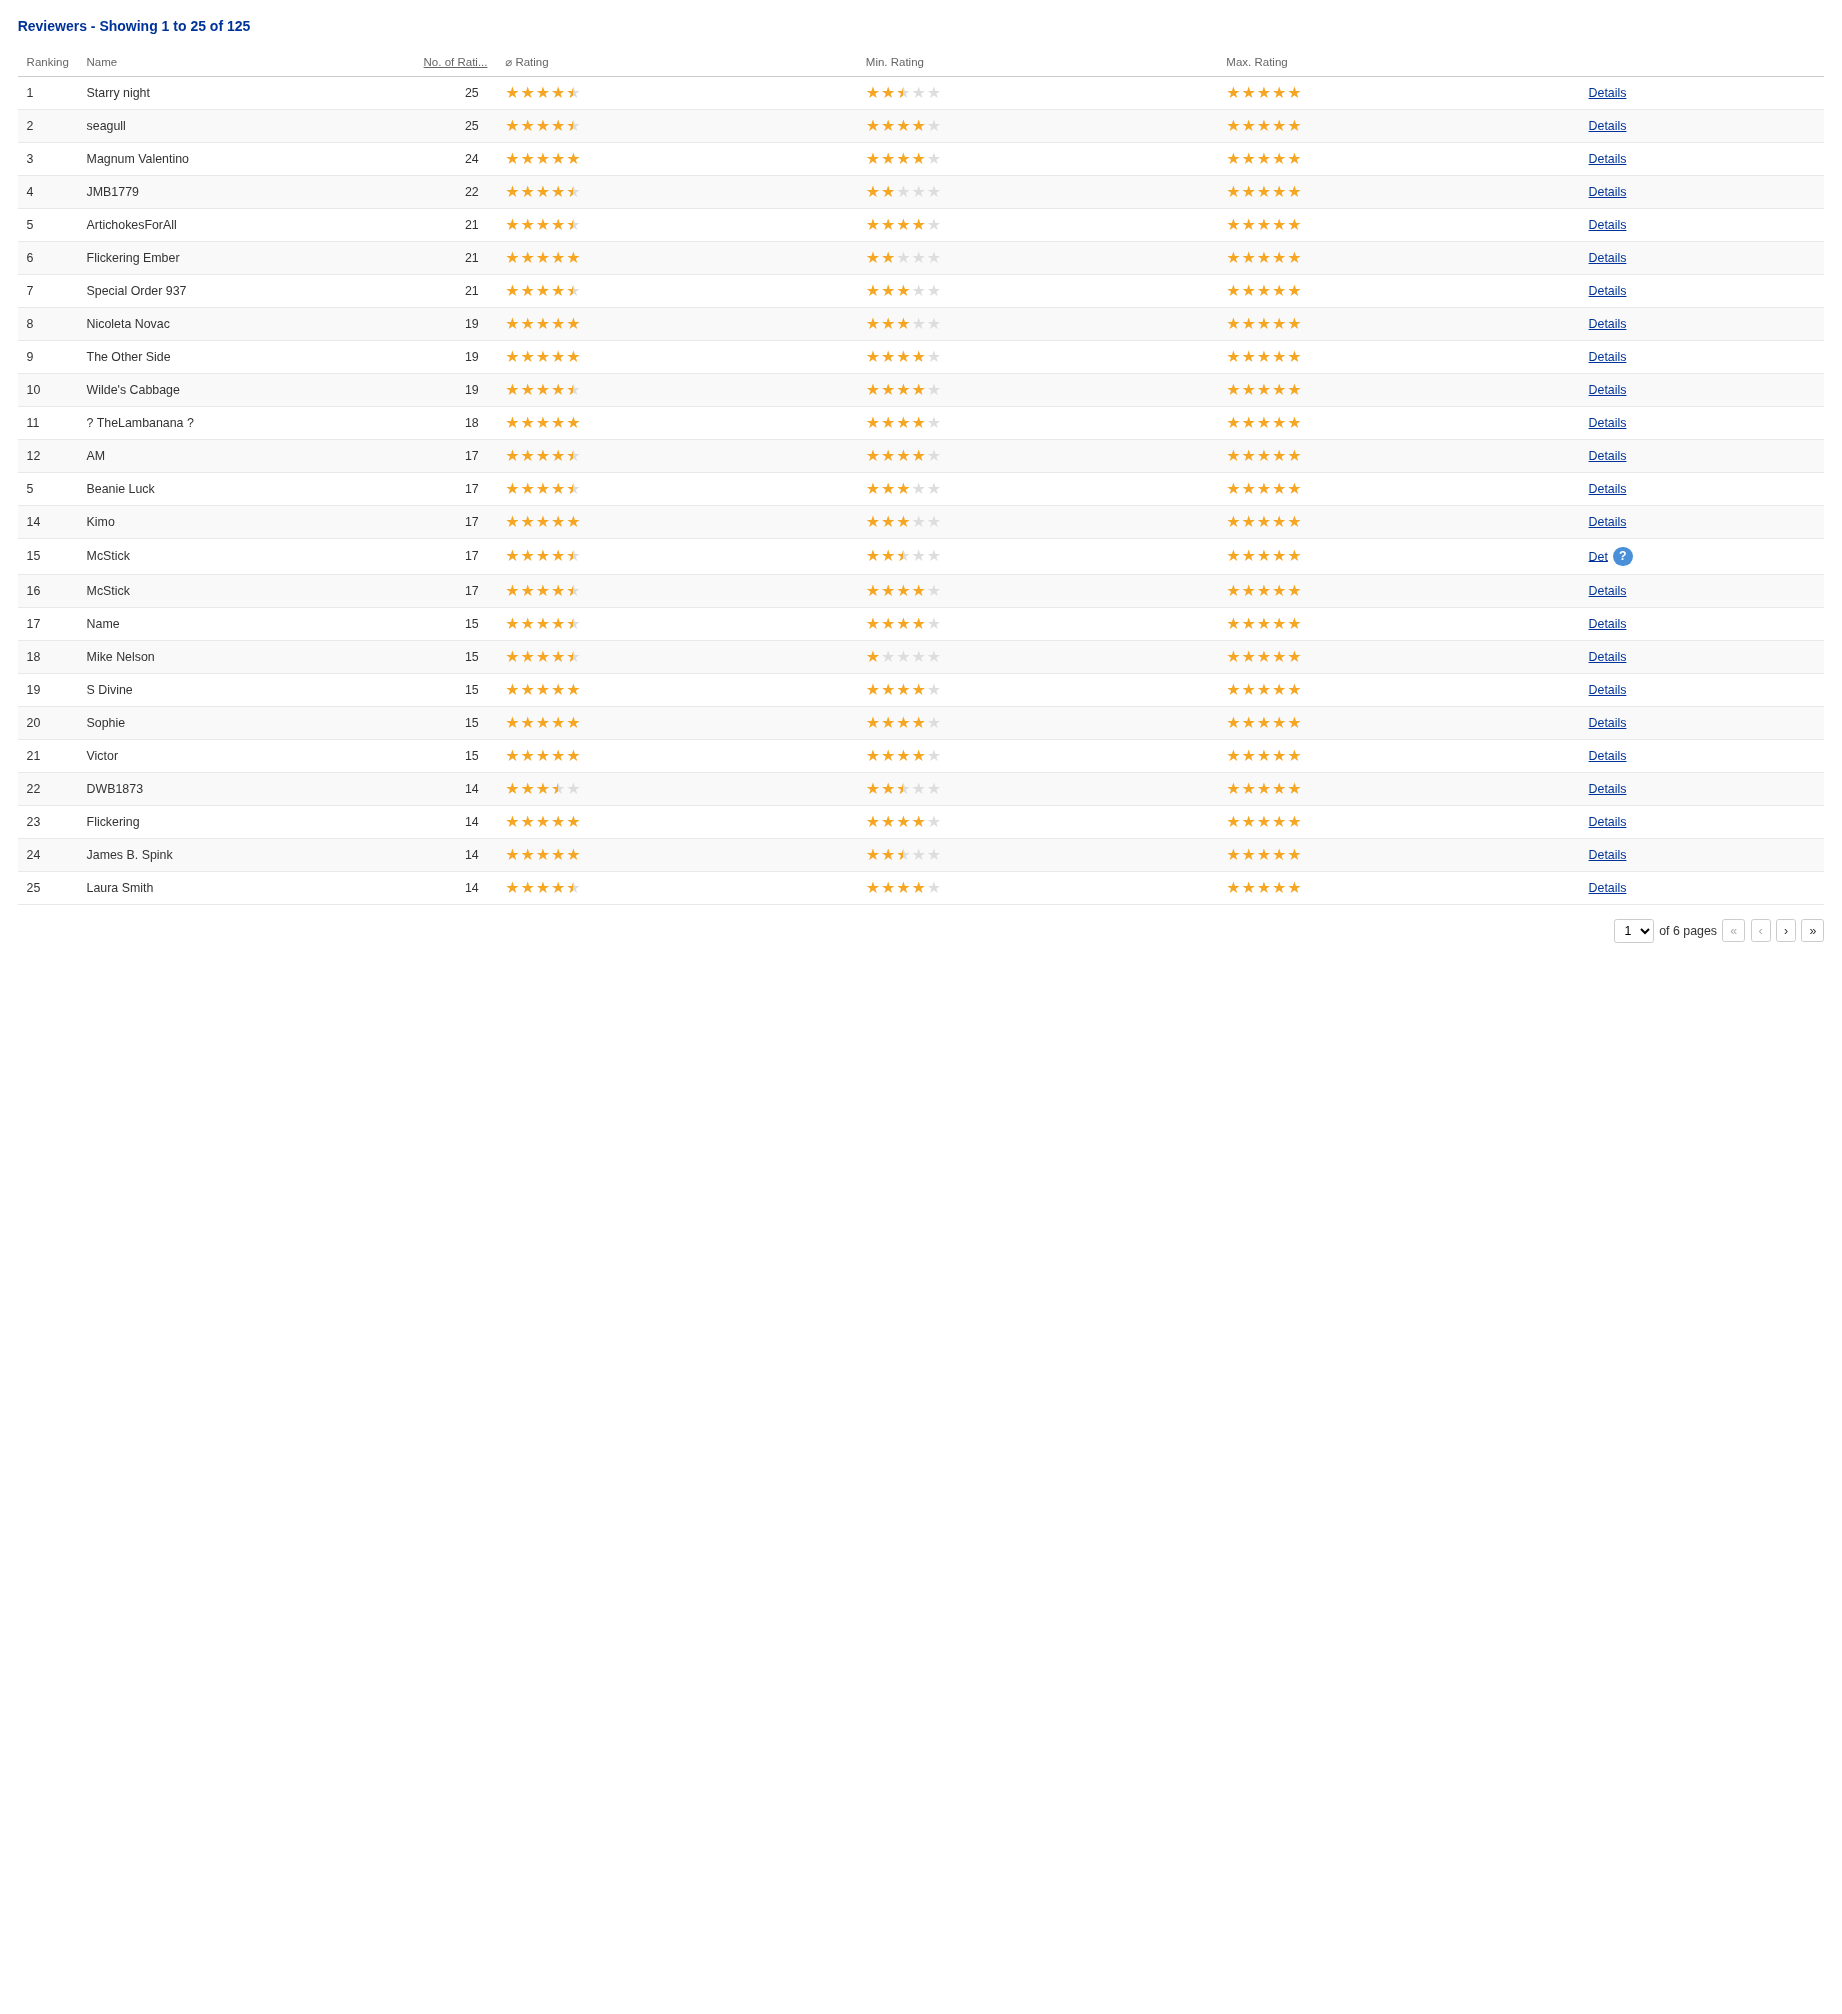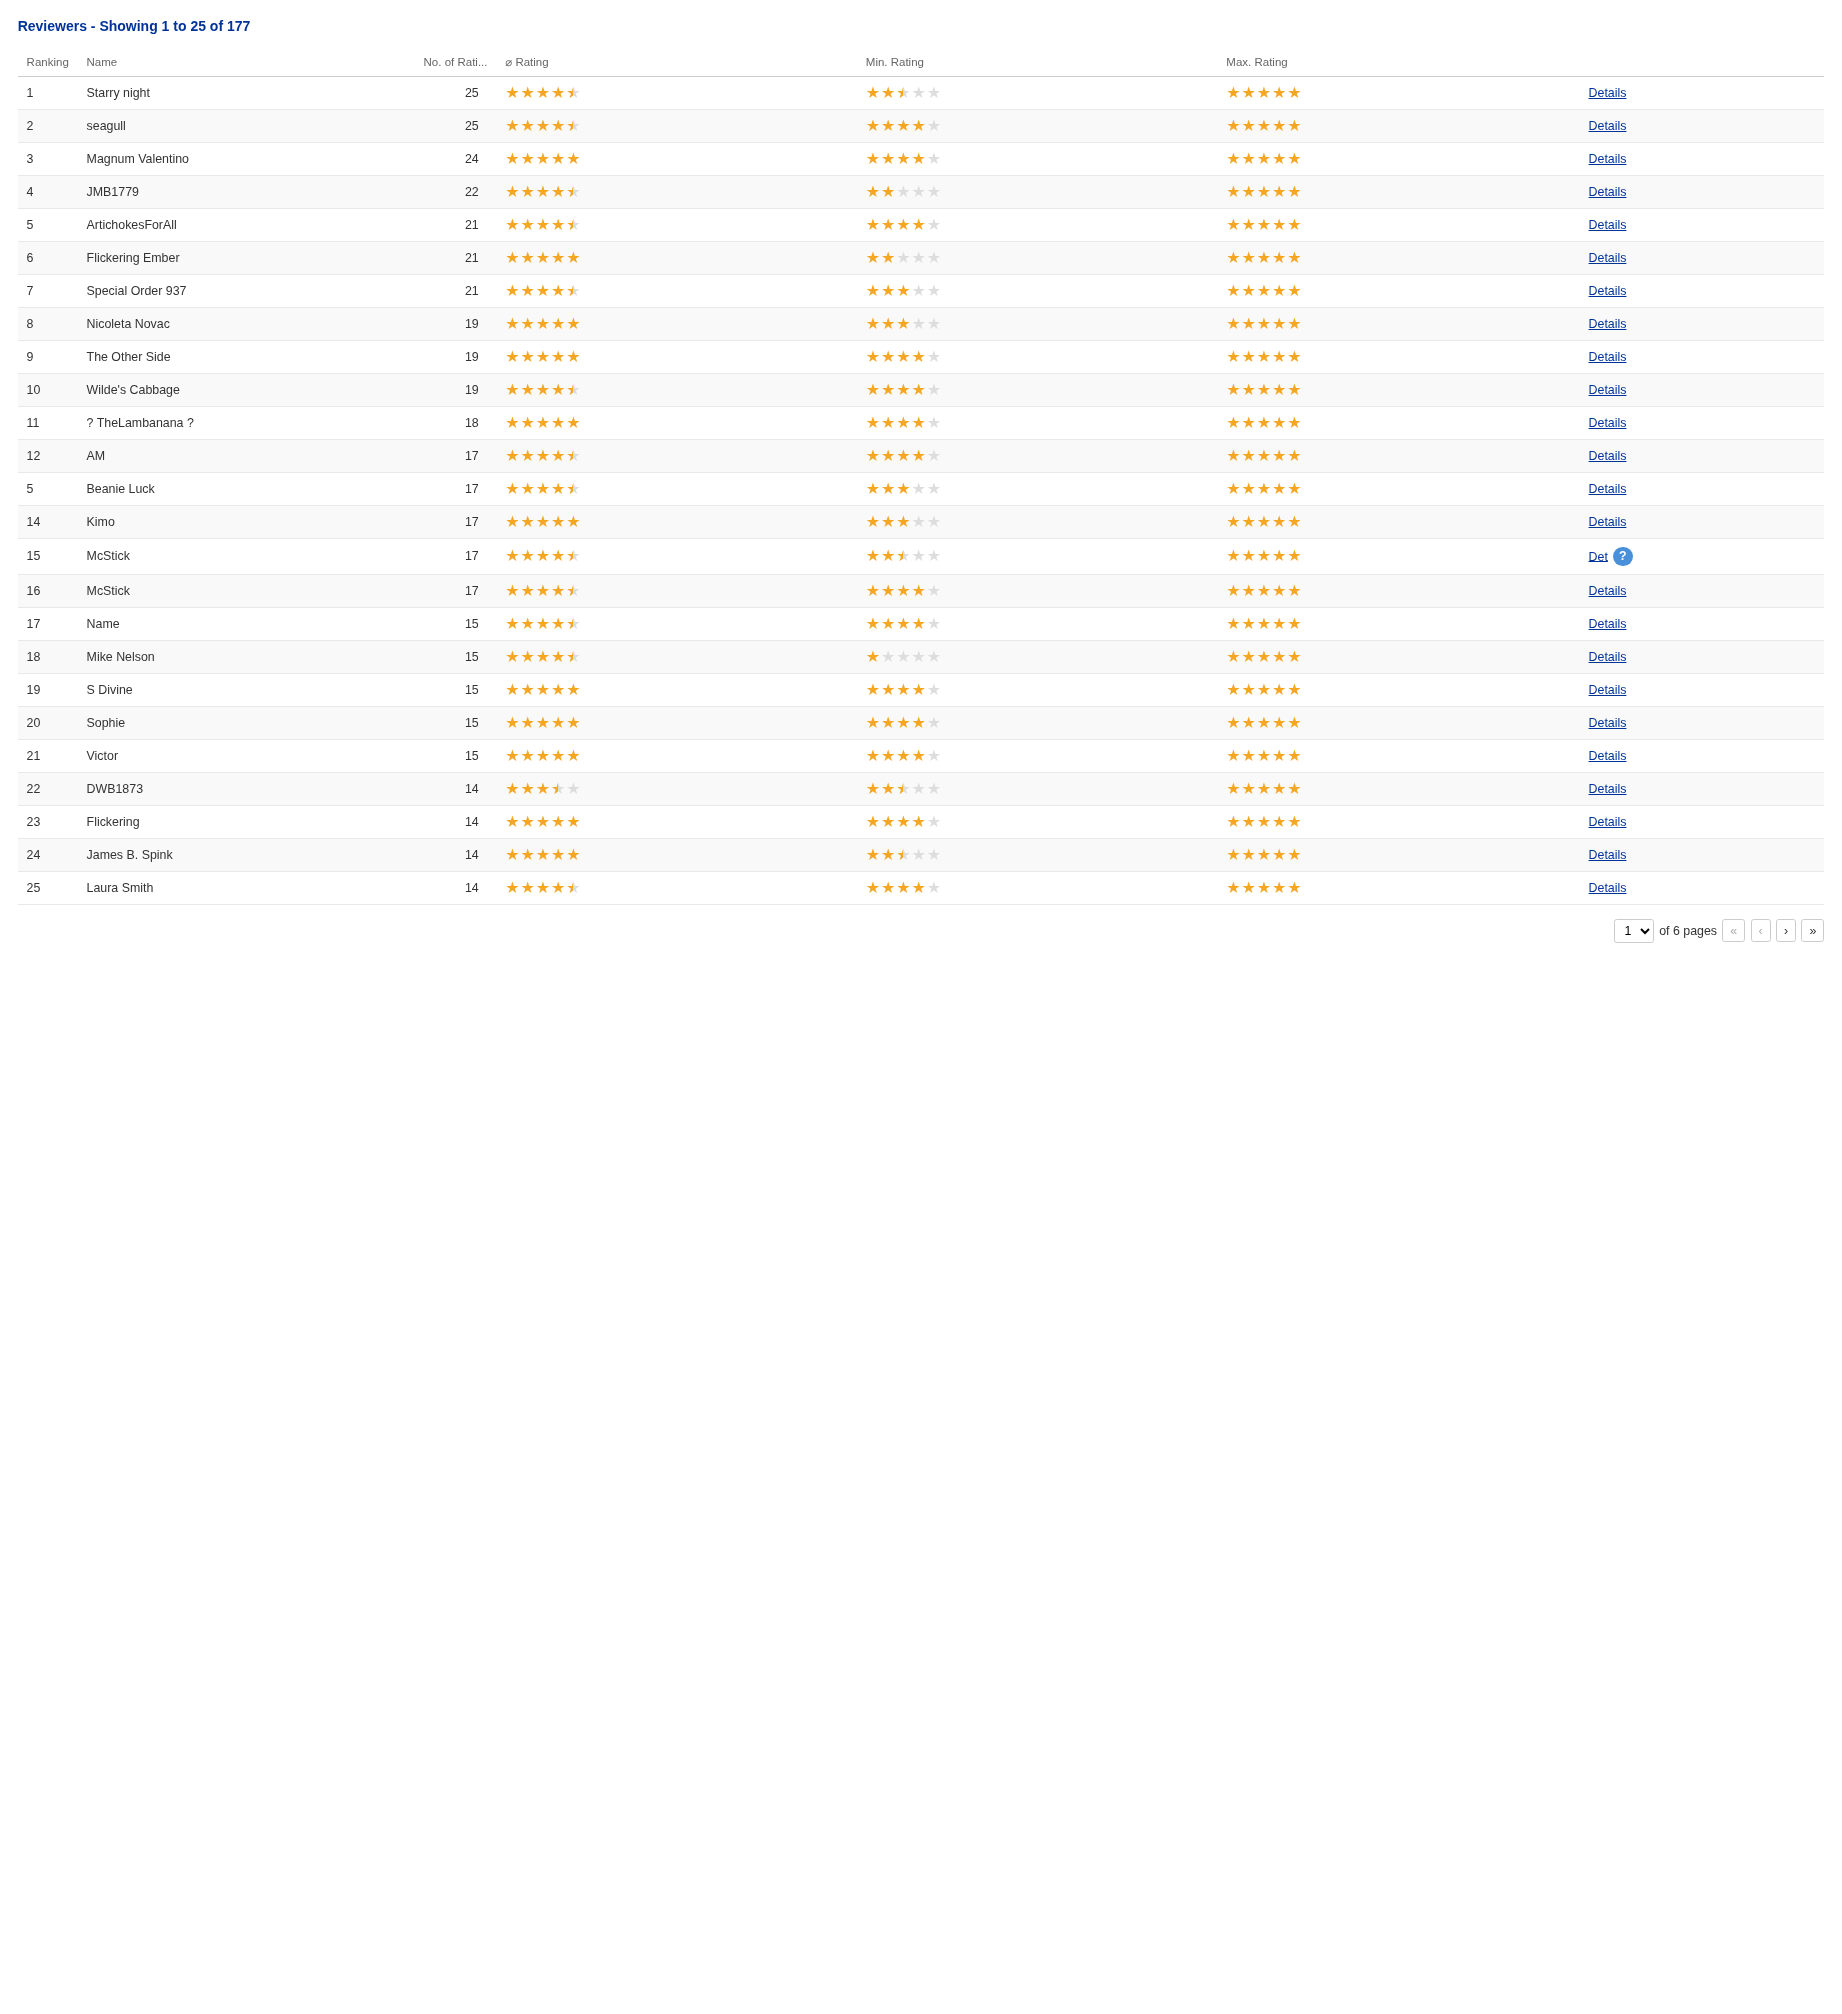--- a/index.html
+++ b/index.html
@@ -26,20 +26,21 @@
     thead th {
       text-align: left;
       padding: 7px 8.9px;
       font-weight: normal;
       color: #666;
       font-size: 11.5px;
       white-space: nowrap;
     }
     thead th.right {
       text-align: right;
+      text-decoration: underline;
     }
     tbody tr {
       border-bottom: 0.9px solid #e8e8e8;
     }
     tbody tr:nth-child(even) {
       background: #f9f9f9;
     }
     tbody td {
       padding: 8px 8.9px;
       vertical-align: middle;
@@ -120,21 +121,21 @@
       color: white;
       border-radius: 50%;
       font-weight: bold;
       font-size: 12.4px;
       margin-left: 5.3px;
     }
   </style>
 </head>
 <body>
 
-<h1>Reviewers - Showing 1 to 25 of 177</h1>
+<h1>Reviewers - Showing 1 to 25 of 125</h1>
 
 <table>
   <thead>
     <tr>
       <th>Ranking</th>
       <th>Name</th>
       <th class="right">No. of Rati...</th>
       <th>⌀ Rating</th>
       <th>Min. Rating</th>
       <th>Max. Rating</th>

